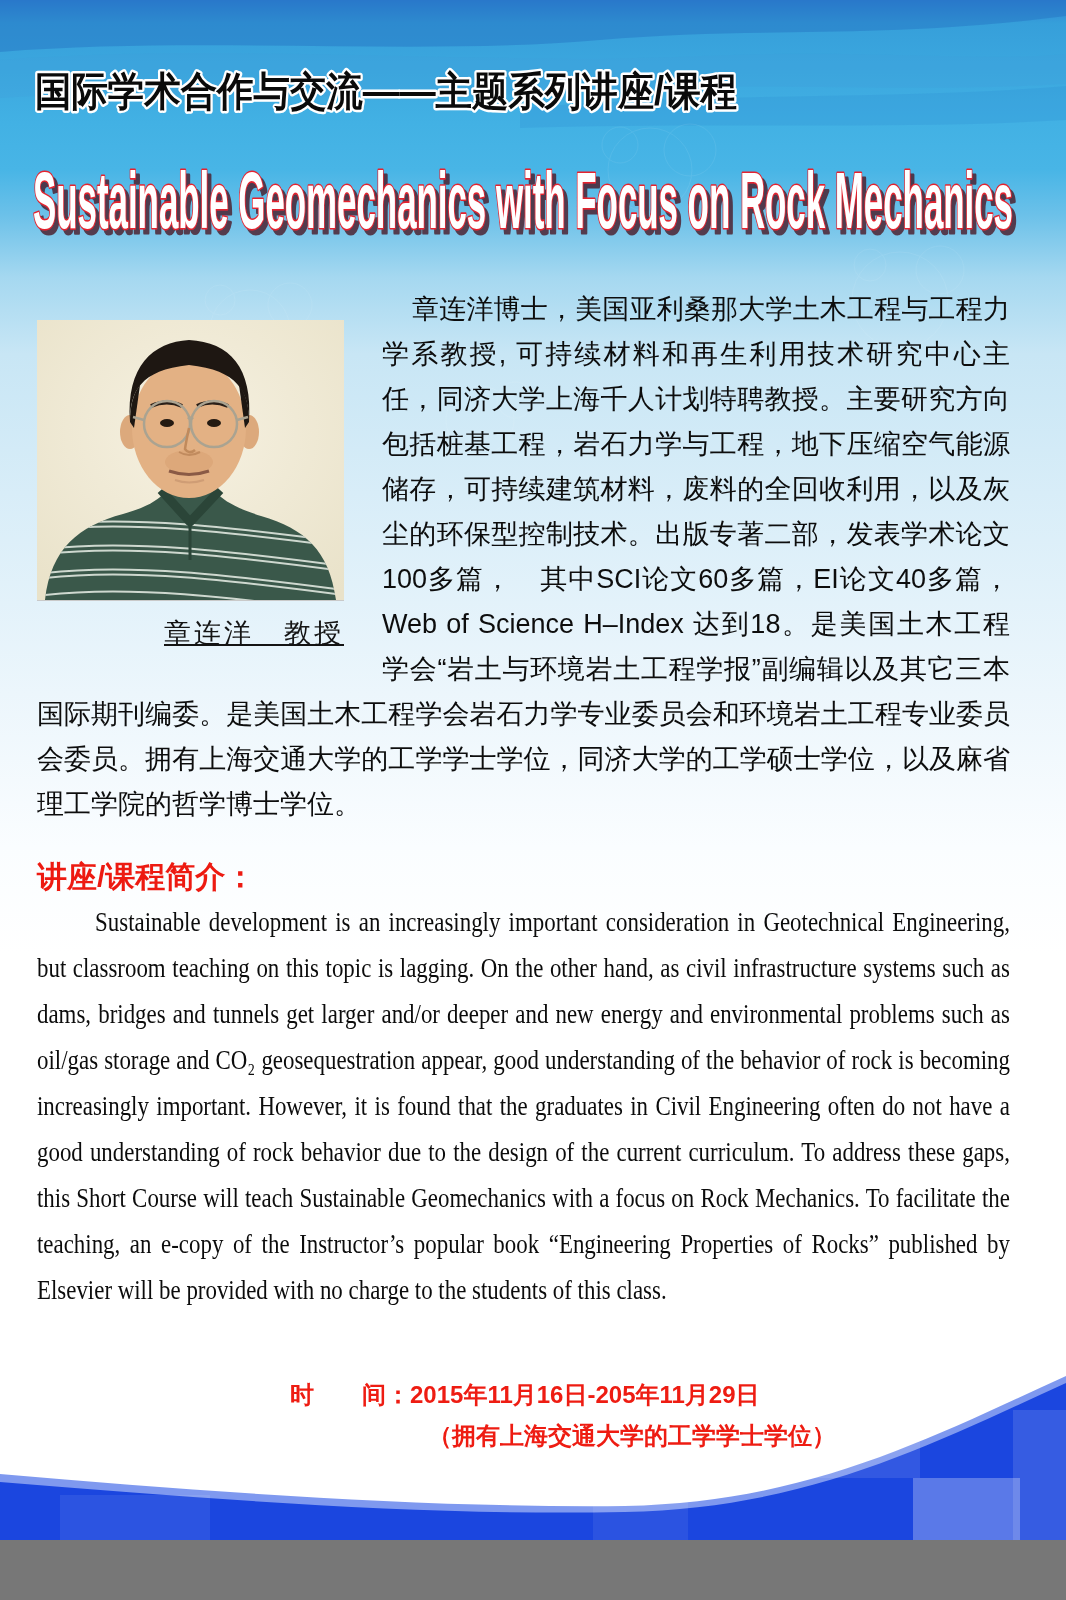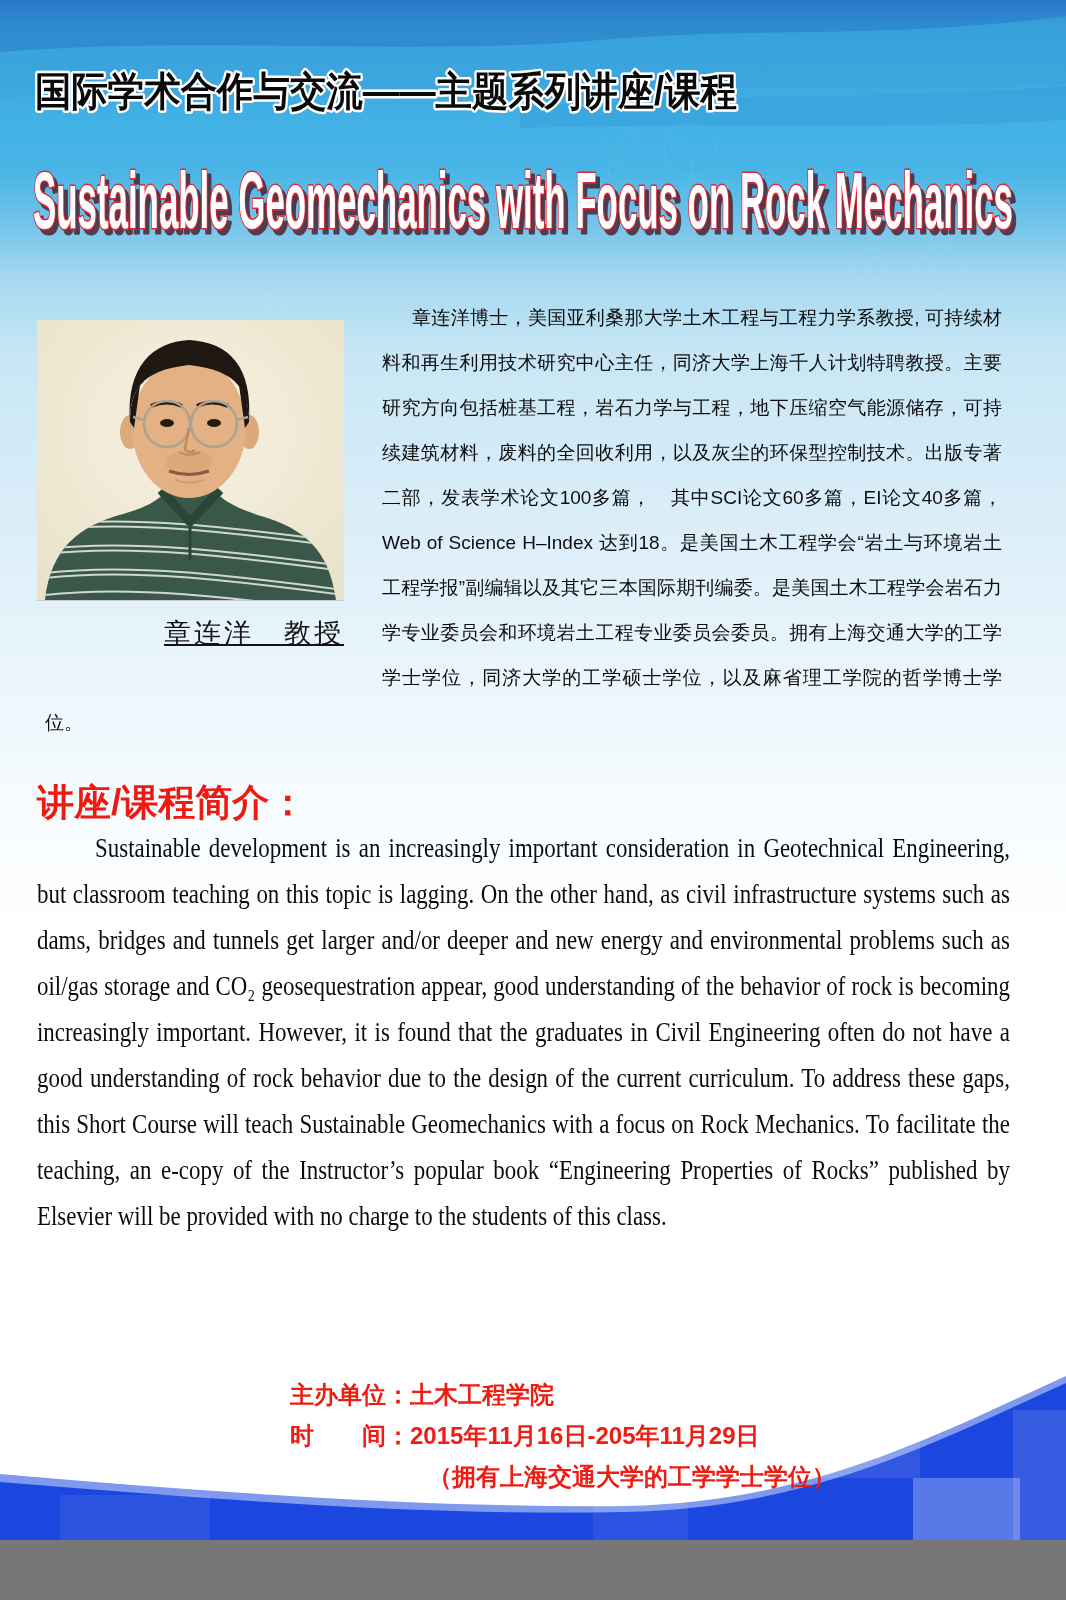--- a/index.html
+++ b/index.html
@@ -33,26 +33,26 @@
     filter:url(#titleShadow);
   }
   .content{position:absolute;left:37px;top:287px;width:973px;}
   .photo-block{float:left;width:307px;margin:33px 38px 30px 0;}
   .photo{width:307px;height:280px;border-bottom:1px solid #c9c9c9;}
   .caption{
     width:307px;margin-top:14px;text-align:right;
     font-size:27px;color:#141414;letter-spacing:3px;text-decoration:underline;
   }
   .bio{
-    margin:8px;font-size:19px;line-height:45px;color:#0d0d0d;
+    margin:0;font-size:27px;line-height:45px;color:#0d0d0d;
     text-align:justify;text-indent:30px;
   }
   .section-heading{
-    clear:both;margin:36px 0 0 0;
-    font-size:37px;line-height:44px;font-weight:bold;color:#ed1a11;
+    clear:both;margin:28px 0 0 0;
+    font-size:30px;line-height:44px;font-weight:bold;color:#ed1a11;
   }
   .intro{
     margin:0;width:1190px;
     transform:scaleX(0.8176);transform-origin:0 0;
     font-family:"Liberation Serif","DejaVu Serif",serif;
     font-size:28px;line-height:46px;color:#0c0c0c;
     text-align:justify;text-indent:71px;
   }
   .details{position:absolute;left:290px;top:1374px;width:760px;z-index:6;}
   .detail-line{
@@ -167,21 +167,20 @@
     </div>
 
     <p class="bio">章连洋博士，美国亚利桑那大学土木工程与工程力学系教授, 可持续材料和再生利用技术研究中心主任，同济大学上海千人计划特聘教授。主要研究方向包括桩基工程，岩石力学与工程，地下压缩空气能源储存，可持续建筑材料，废料的全回收利用，以及灰尘的环保型控制技术。出版专著二部，发表学术论文100多篇，　其中SCI论文60多篇，EI论文40多篇，Web of Science H–Index 达到18。是美国土木工程学会“岩土与环境岩土工程学报”副编辑以及其它三本国际期刊编委。是美国土木工程学会岩石力学专业委员会和环境岩土工程专业委员会委员。拥有上海交通大学的工学学士学位，同济大学的工学硕士学位，以及麻省理工学院的哲学博士学位。</p>
 
     <h2 class="section-heading">讲座/课程简介：</h2>
 
     <p class="intro">Sustainable development is an increasingly important consideration in Geotechnical Engineering, but classroom teaching on this topic is lagging. On the other hand, as civil infrastructure systems such as dams, bridges and tunnels get larger and/or deeper and new energy and environmental problems such as oil/gas storage and CO₂ geosequestration appear, good understanding of the behavior of rock is becoming increasingly important. However, it is found that the graduates in Civil Engineering often do not have a good understanding of rock behavior due to the design of the current curriculum. To address these gaps, this Short Course will teach Sustainable Geomechanics with a focus on Rock Mechanics.  To facilitate the teaching, an e-copy of the Instructor’s popular book “Engineering Properties of Rocks” published by Elsevier will be provided with no charge to the students of this class.</p>
   </div>
 
   <div class="details">
-    <div class="detail-line">主办单位：土木工程学院</div>
     <div class="detail-line">时　　间：2015年11月16日-205年11月29日</div>
     <div class="detail-line indent">（拥有上海交通大学的工学学士学位）</div>
   </div>
 
   <svg class="abs wave" width="1066" height="260" viewBox="0 0 1066 260">
     <path d="M0,194 C220,213 430,228 625,226 C810,222 930,158 1066,96 L1066,260 L0,260 Z" fill="#3b62e6" opacity="0.65"></path>
     <path d="M0,202 C220,220 430,236 625,232 C810,228 930,165 1066,103 L1066,260 L0,260 Z" fill="#1b46df"></path>
     <g>
       <rect x="913" y="198" width="107" height="62" fill="#ffffff" opacity="0.28"></rect>
       <rect x="787" y="112" width="133" height="86" fill="#ffffff" opacity="0.10"></rect>

